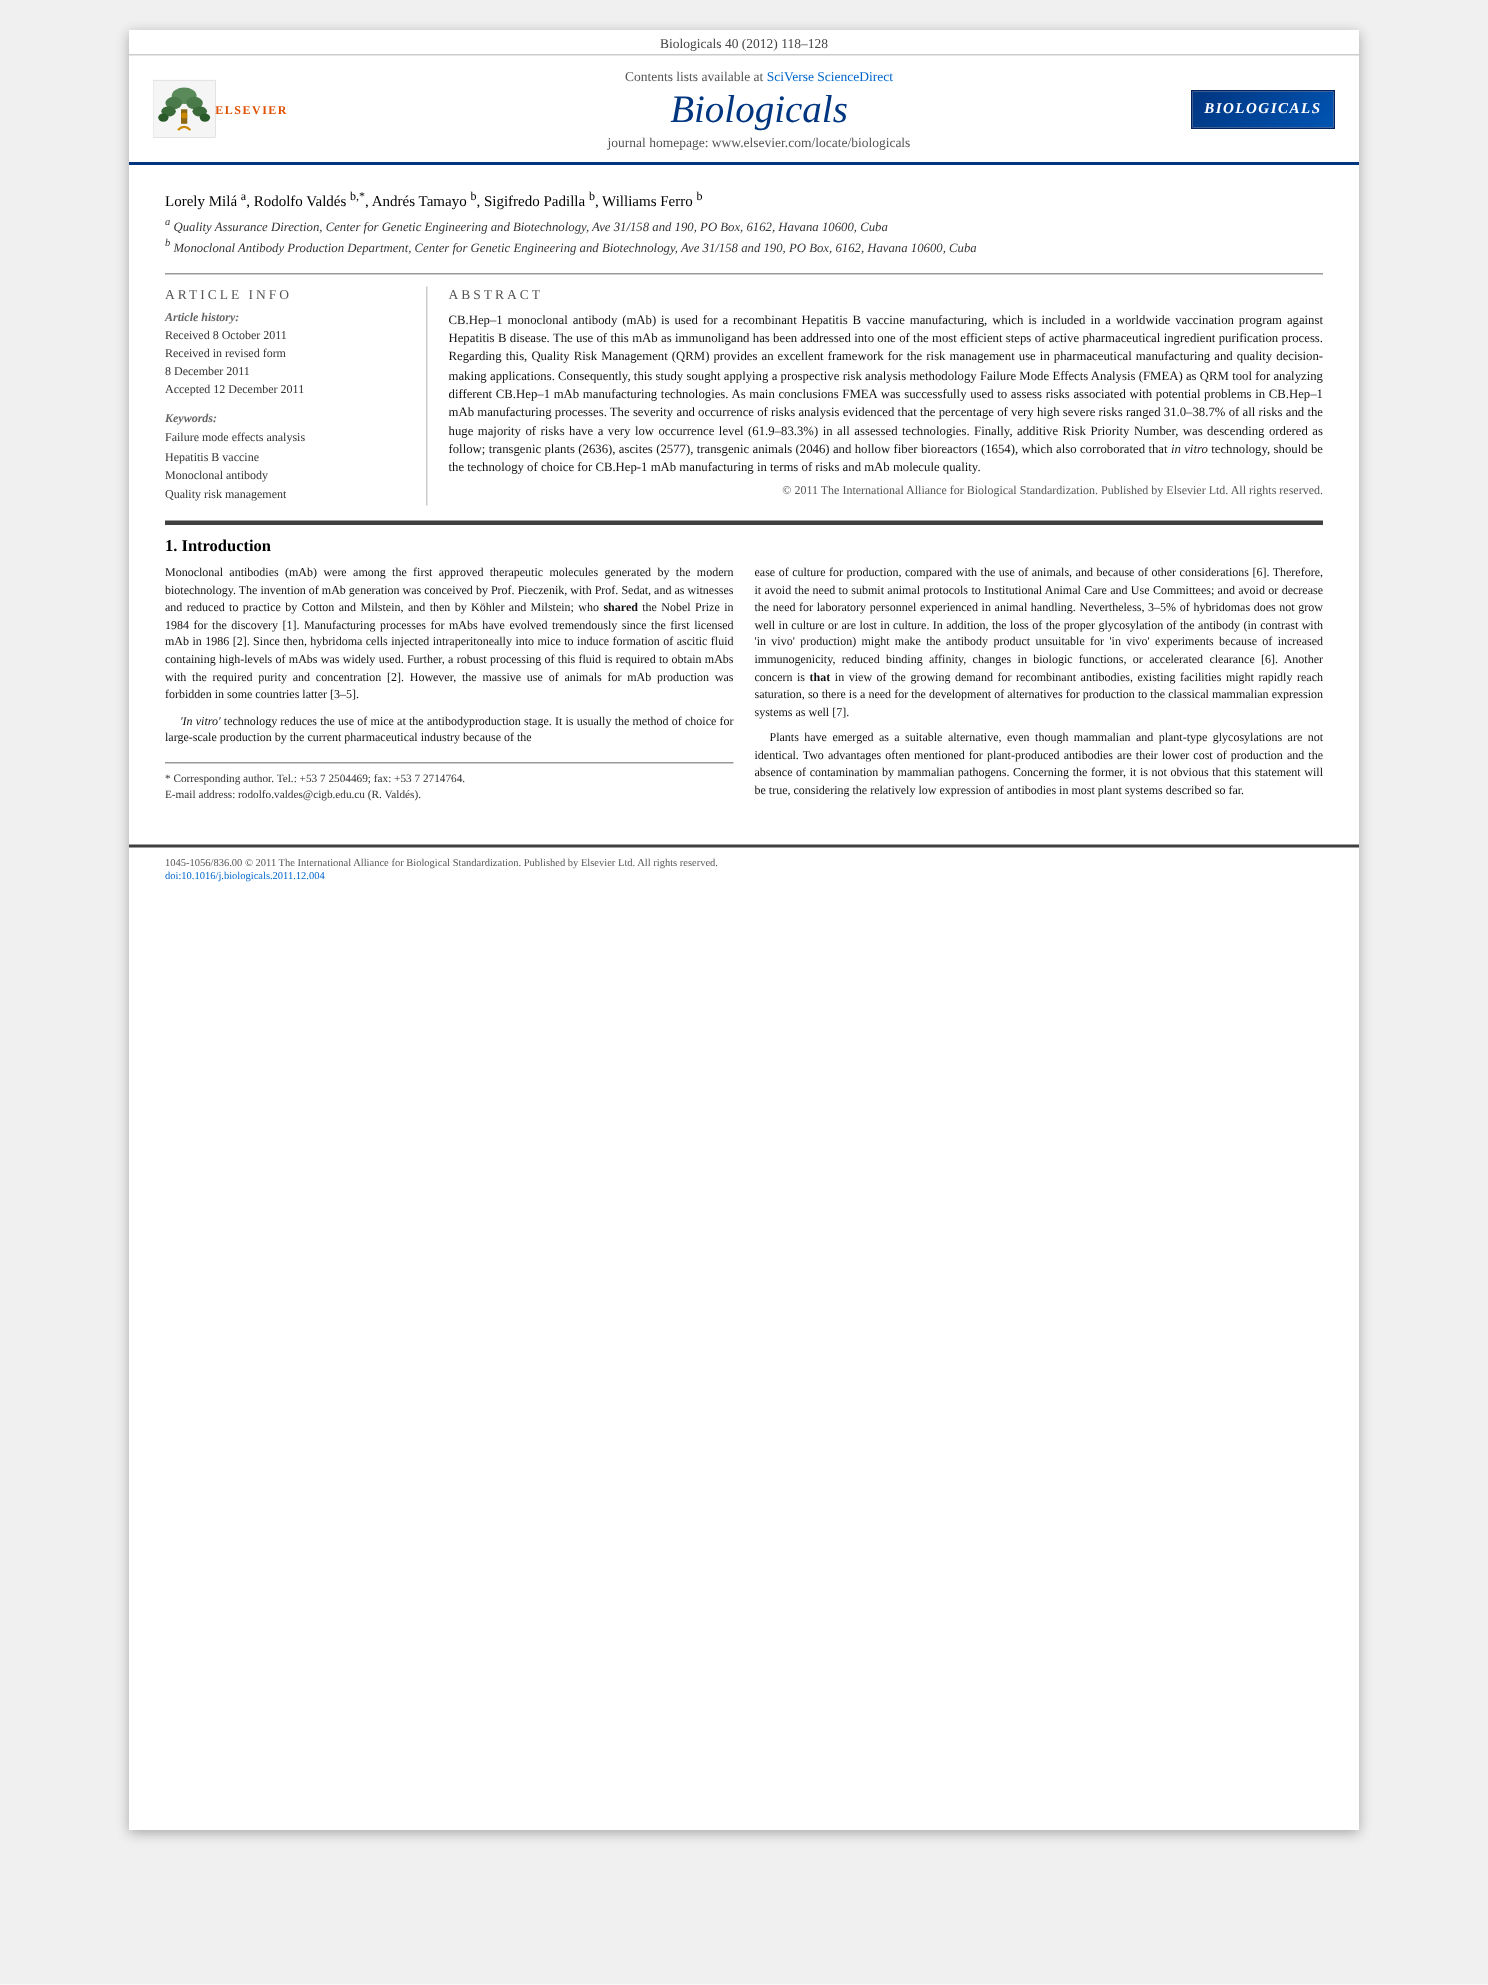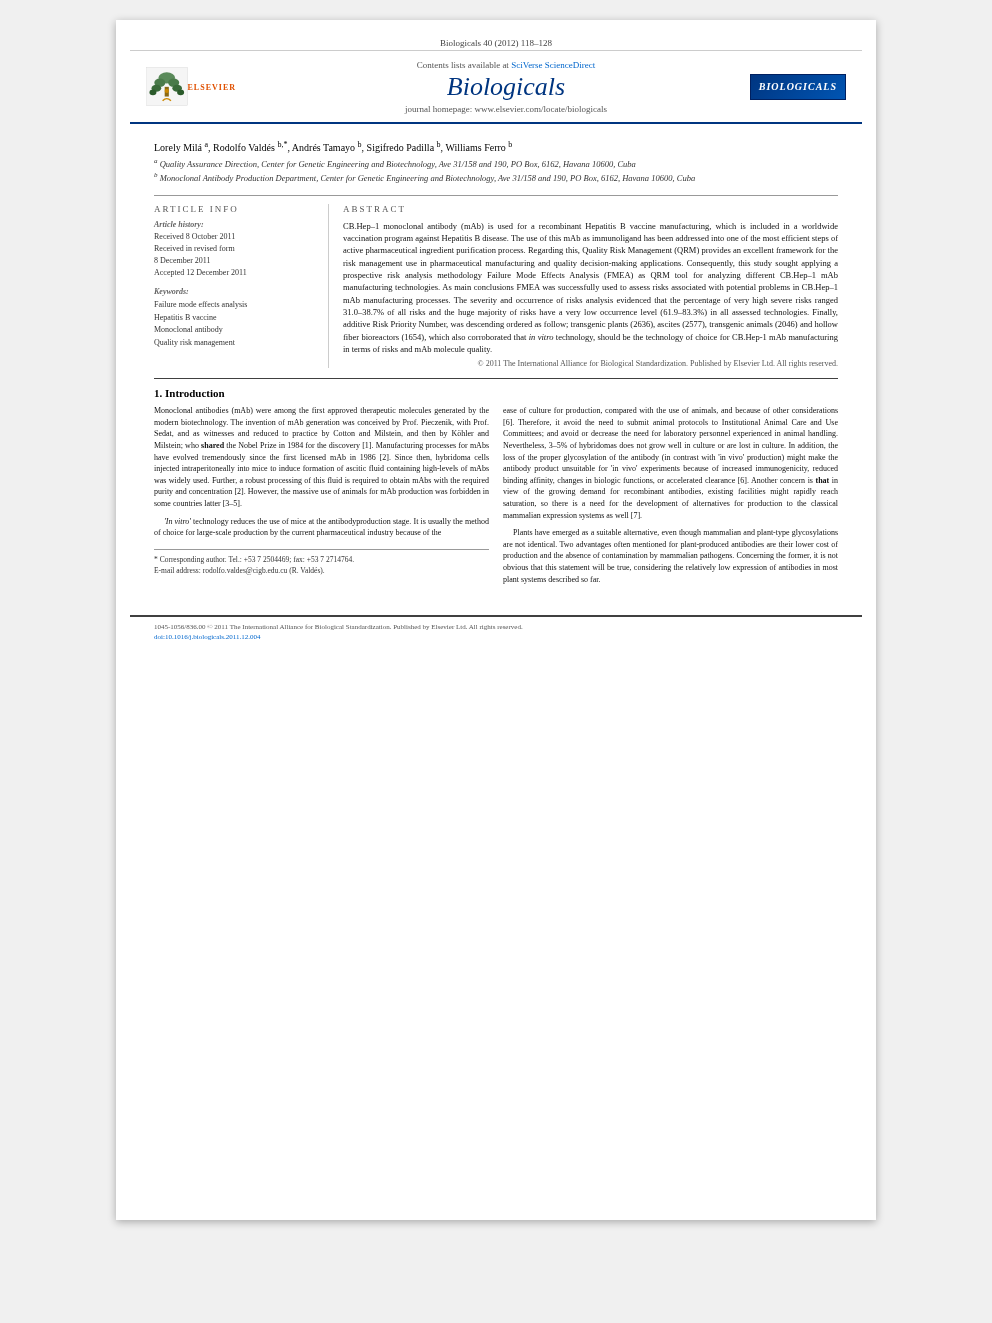--- a/index.html
+++ b/index.html
@@ -5,23 +5,23 @@
     * { margin: 0; padding: 0; box-sizing: border-box; }
     body {
       background: #f0f0f0;
       font-family: 'Times New Roman', Times, serif;
       display: flex;
       justify-content: center;
       padding: 20px;
     }
     .page {
       background: #fff;
-      width: 760px;
+      width: 820px;
       min-height: 1200px;
-      padding: 14px;
+      padding: 0;
       box-shadow: 0 2px 8px rgba(0,0,0,0.3);
       position: relative;
     }
     
     .journal-top-bar {
       background: #fff;
       text-align: center;
       padding: 4px 0 2px 0;
       border-bottom: 1px solid #ccc;
       font-size: 9px;
@@ -184,21 +184,21 @@
       margin-bottom: 4px;
     }
     .copyright-line {
       font-size: 8px;
       color: #555;
       text-align: right;
       margin-top: 4px;
     }
     
     .intro-section {
-      border-top: 1px solid #404040;
+      border-top: 3px solid #404040;
       padding-top: 8px;
       margin-top: 4px;
     }
     .section-number-title {
       font-size: 11px;
       font-weight: bold;
       margin-bottom: 6px;
       color: #000;
     }
     .two-col-body {

